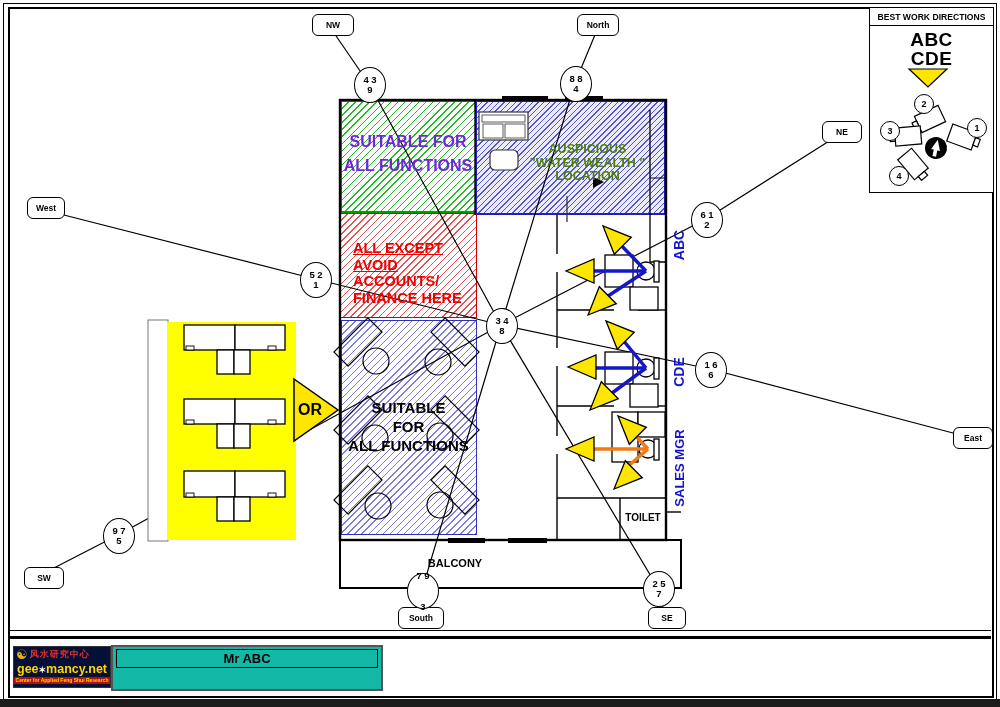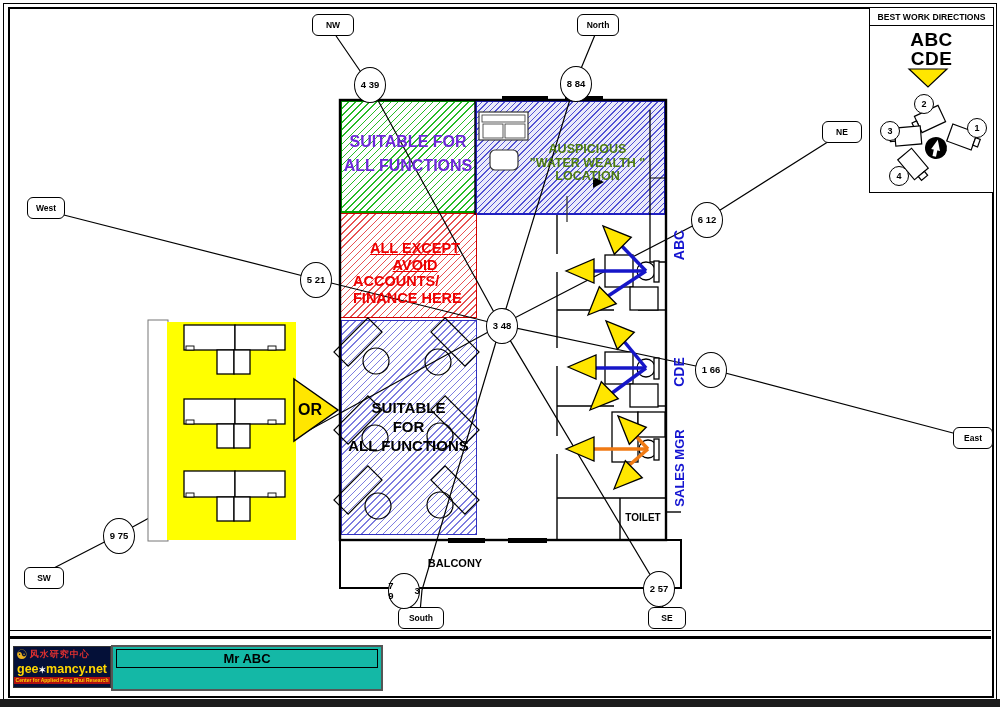--- a/index.html
+++ b/index.html
@@ -10,24 +10,24 @@
   .zone{position:absolute;box-sizing:border-box;z-index:1;}
   .hatch-green{background:repeating-linear-gradient(135deg,rgba(255,255,255,0) 0 4px,rgba(0,175,0,.85) 4px 5px);border:2px solid #00a000;}
   .hatch-red{background:repeating-linear-gradient(135deg,rgba(255,255,255,0) 0 4px,rgba(225,40,40,.8) 4px 5px);border:1.5px solid #d00000;}
   .hatch-water{background:#ebebfa repeating-linear-gradient(135deg,rgba(255,255,255,0) 0 3px,rgba(55,55,205,.85) 3px 4px);border:2px solid #2020c0;}
   .hatch-blue{background:repeating-linear-gradient(135deg,rgba(255,255,255,0) 0 4px,rgba(70,70,210,.7) 4px 5px);border:1.5px solid #3030c0;}
   svg{position:absolute;left:0;top:0;z-index:2;}
   .txt{position:absolute;z-index:5;}
   .dirbox{position:absolute;z-index:5;background:#fff;border:1.5px solid #000;border-radius:6px;
     font-weight:bold;font-size:8.5px;display:flex;align-items:center;justify-content:center;}
   .oval{position:absolute;z-index:5;width:30px;height:34px;background:#fff;border:1.4px solid #000;border-radius:50%;
-    display:flex;flex-direction:row;align-items:center;justify-content:center;font-weight:bold;font-size:9.5px;line-height:10px;}
+    display:flex;flex-direction:column;align-items:center;justify-content:center;font-weight:bold;font-size:9.5px;line-height:10px;}
   .zlabel{font-weight:bold;text-align:center;z-index:5;position:absolute;}
   .zlabel span{display:block;}
-  .u{text-decoration:underline;text-align:center;}
+  .u{text-decoration:underline;}
   .vlabel{position:absolute;z-index:5;font-weight:bold;color:#1515d0;white-space:nowrap;transform:translate(-50%,-50%) rotate(-90deg);}
   .seat{position:absolute;z-index:6;width:18px;height:18px;border:1.5px solid #000;border-radius:50%;background:#fff;
     font-weight:bold;font-size:9px;display:flex;align-items:center;justify-content:center;}
   .legendbox{position:absolute;z-index:1;left:869px;top:7px;width:125px;height:186px;border:1.6px solid #000;background:#fff;box-sizing:border-box;}
   .legendtitle{border-bottom:1.2px solid #000;font-weight:bold;font-size:8.6px;text-align:center;padding:4px 0 3px 0;}
   .legendname{font-weight:bold;font-size:19px;text-align:center;line-height:19px;letter-spacing:.5px;}
   .sep1{left:9px;top:630px;width:982px;height:1px;background:#000;z-index:4;}
   .sep2{left:9px;top:636px;width:982px;height:2.5px;background:#000;z-index:4;}
   .bottombar{left:0;top:699px;width:1000px;height:8px;background:#1c1c1c;z-index:4;}
   .logo{left:13px;top:646px;width:98px;height:42px;background:#041038;z-index:5;overflow:hidden;border:1px solid #333;box-sizing:border-box;}
@@ -285,21 +285,21 @@
       <span>1</span>
     </div>
   <div class="oval" style="left:695px;top:352px;">
       <span>1 6</span>
       <span>6</span>
     </div>
   <div class="oval" style="left:103px;top:518px;">
       <span>9 7</span>
       <span>5</span>
     </div>
-  <div class="oval" style="left:388px;top:573px;gap:21px;">
+  <div class="oval" style="left:407px;top:573px;gap:21px;">
       <span>7 9</span>
       <span>3</span>
     </div>
   <div class="oval" style="left:643px;top:571px;">
       <span>2 5</span>
       <span>7</span>
     </div>
   <div class="oval" style="left:486px;top:308px;">
       <span>3 4</span>
       <span>8</span>

